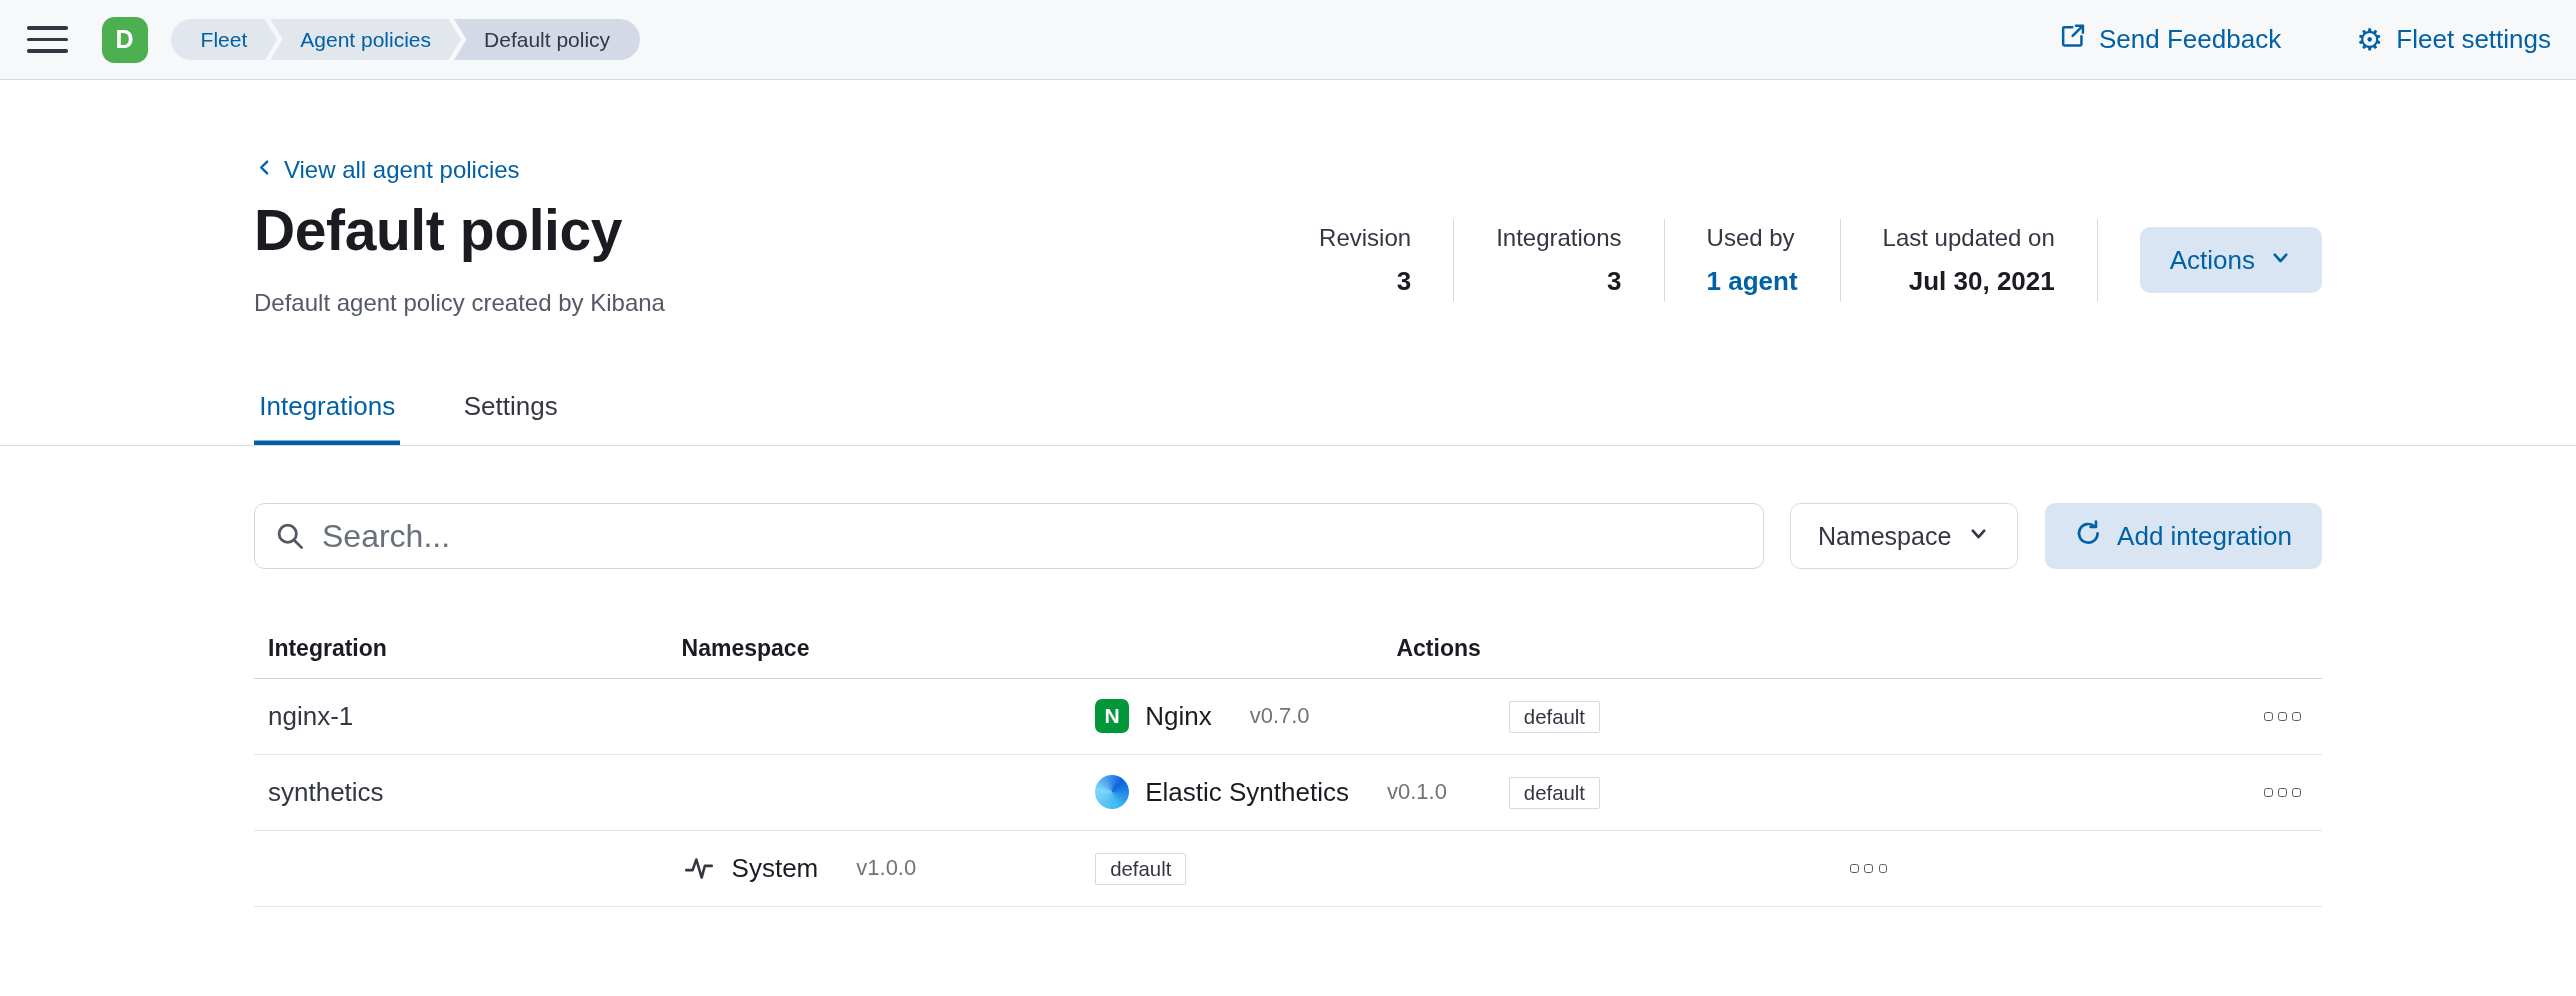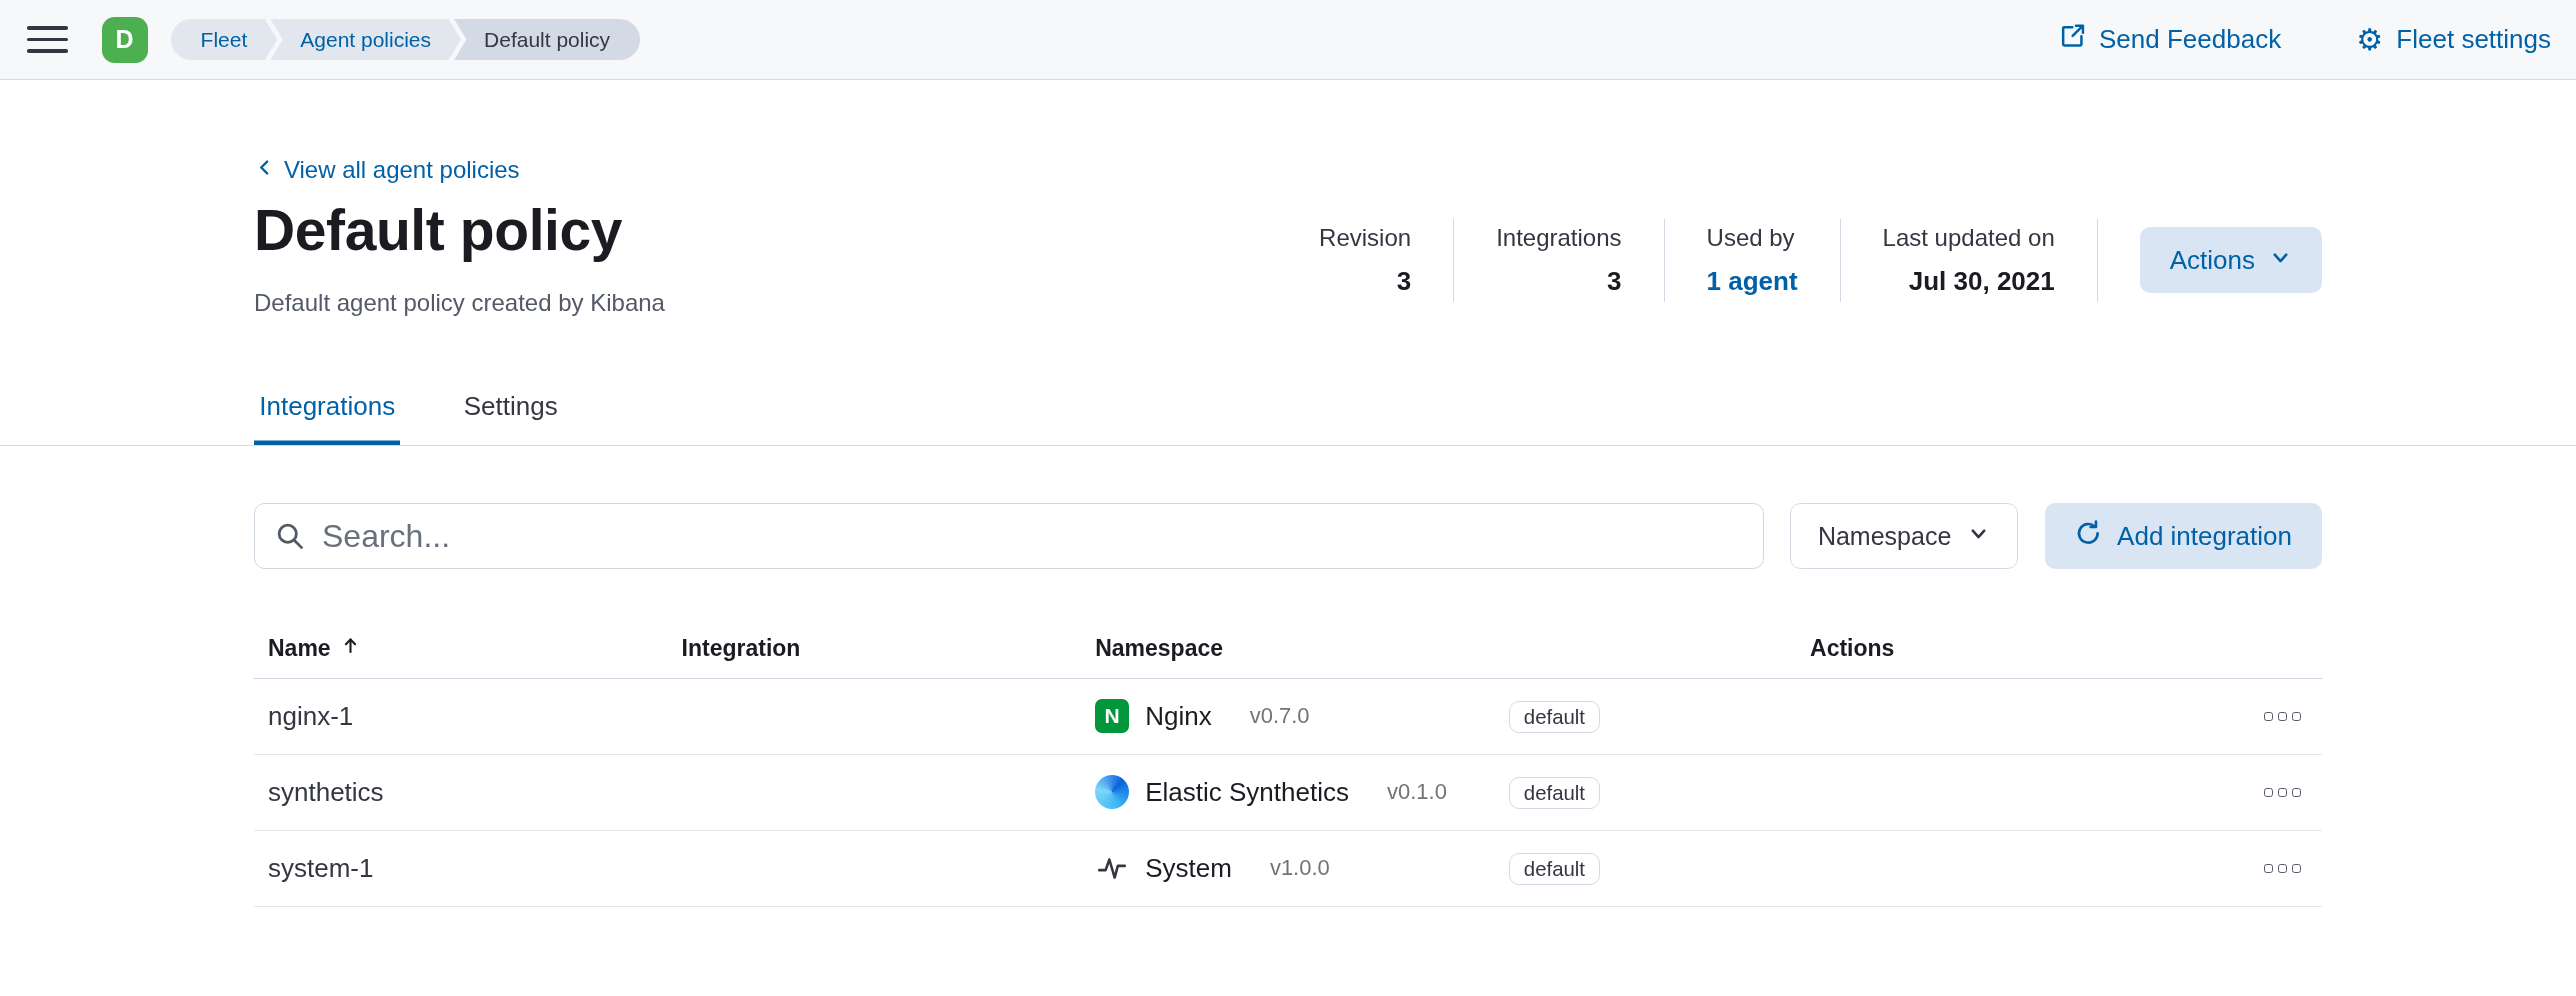--- a/index.html
+++ b/index.html
@@ -106,21 +106,21 @@
   .nginx-logo {
     width:34px; height:34px; border-radius:7px; background:#009639; color:#fff;
     display:flex; align-items:center; justify-content:center; font-size:21px; font-weight:700; flex:0 0 auto;
   }
   .synthetics-logo {
     width:34px; height:34px; border-radius:50%; flex:0 0 auto;
     background: conic-gradient(from 40deg, #0b64dd, #41b9f3, #7fd7f9, #0b64dd);
   }
   .system-logo { width:34px; height:34px; flex:0 0 auto; }
   .badge {
-    display:inline-block; background:#fff; border:1.8px solid #d3dae6; border-radius:10px;
+    display:inline-block; background:#fff; border:1.8px solid #d3dae6; border-radius:2px;
     padding:3.5px 14px; font-size:20.4px; color:#343741;
   }
   .dots-button { display:flex; gap:5.3px; padding:8.9px 7px; margin-right:14px; cursor:pointer; background:none; border:none; }
   .dots-button i { width:8.9px; height:8.9px; border:1.8px solid #535966; border-radius:2.7px; display:block; }
 </style>
 </head>
 <body>
 
 <div class="top-header">
   <div class="hamburger">
@@ -231,29 +231,20 @@
           <path d="M13.6 8a5.6 5.6 0 1 1-1.7-4"></path>
           <polyline points="12.6,1 12.6,4.2 9.4,4.2"></polyline>
         </svg>
       </span>
       <span>Add integration</span>
     </button>
   </div>
 
   <div class="table">
     <div class="trow thead">
-      <div class="cell">
-        <span>Name</span>
-        <span>
-          <svg width="21" height="21" viewBox="0 0 16 16" fill="none" stroke="#1a1c21" stroke-width="1.6" stroke-linecap="round" stroke-linejoin="round">
-            <line x1="8" y1="13" x2="8" y2="3.5"></line>
-            <polyline points="4.5,7 8,3.5 11.5,7"></polyline>
-          </svg>
-        </span>
-      </div>
       <div class="cell">Integration</div>
       <div class="cell">Namespace</div>
       <div class="cell right">Actions</div>
     </div>
 
     <div class="trow body-row">
       <div class="cell">nginx-1</div>
       <div class="cell"></div>
       <div class="cell integration-cell">
         <span class="nginx-logo">N</span>
@@ -282,21 +273,20 @@
         <span class="badge">default</span>
       </div>
       <button class="cell right dots-button">
           <i></i>
           <i></i>
           <i></i>
         </button>
     </div>
 
     <div class="trow body-row">
-      <div class="cell">system-1</div>
       <div class="cell"></div>
       <div class="cell integration-cell">
         <span class="system-logo">
           <svg width="34" height="34" viewBox="0 0 32 32" fill="none" stroke="#343741" stroke-width="2.4" stroke-linecap="round" stroke-linejoin="round">
             <polyline points="4,18 10,18 13.5,8 18.5,25 21.5,14 28,14"></polyline>
           </svg>
         </span>
         <span class="integration-name">System</span>
         <span class="version">v1.0.0</span>
       </div>

